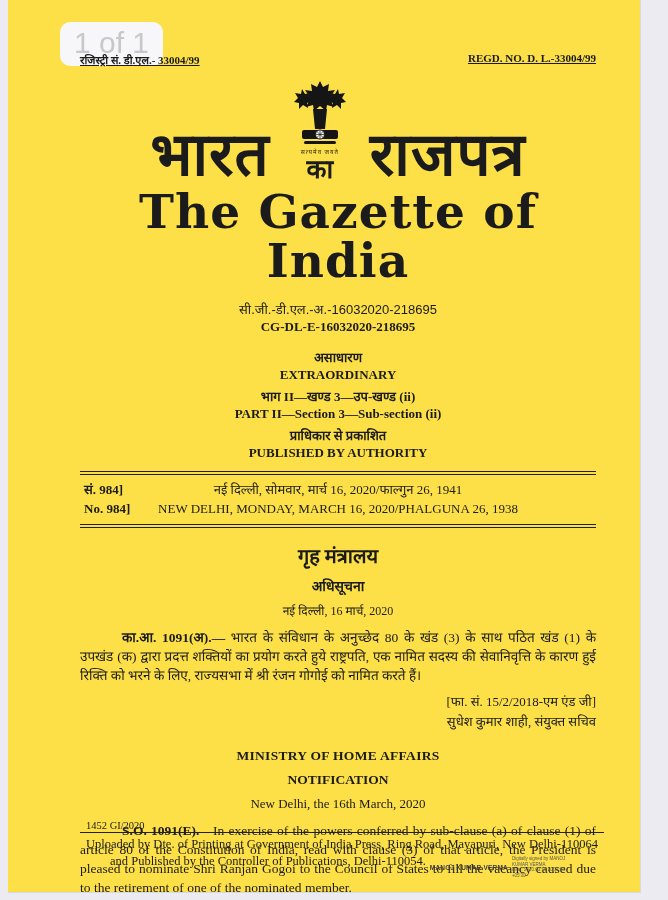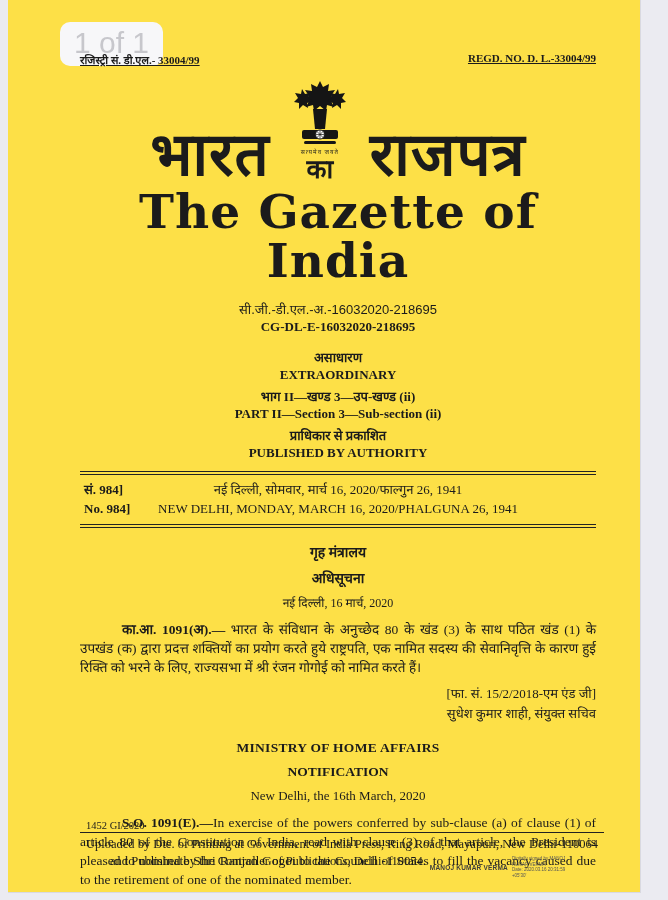--- a/index.html
+++ b/index.html
@@ -85,21 +85,21 @@
   .rule-double .r2 { border-top: 1px solid #222; margin-top: 2px; }
   .issue-body { position: relative; padding: 5px 0 6px 0; }
   .issue-left {
     position: absolute; left: 4px; top: 5px;
     font-size: 13px; font-weight: bold; line-height: 19px;
     white-space: pre-line;
   }
   .issue-center { text-align: center; font-size: 13px; font-weight: normal; line-height: 19px; }
   
   .center-block { text-align: center; }
-  .h-ministry { font-size: 14px; font-weight: bold; margin-top: 14px; }
+  .h-ministry { font-size: 20px; font-weight: bold; margin-top: 14px; }
   .h-heading  { font-size: 14px; font-weight: bold; margin-top: 7px; }
   .h-dateline { font-size: 12px; margin-top: 7px; }
   .para {
     margin-top: 9px;
     font-size: 13.5px;
     line-height: 19px;
     text-align: justify;
     text-indent: 42px;
   }
   .para .lead { font-weight: bold; }
@@ -193,21 +193,21 @@
     <div class="issue">
       <div class="rule-double">
           <div class="r1"></div>
           <div class="r2"></div>
         </div>
       <div class="issue-body">
         <div class="issue-left">सं.  984]
 No. 984]</div>
         <div class="issue-center">
           <div>नई दिल्ली,  सोमवार, मार्च 16, 2020/फाल्गुन 26, 1941</div>
-          <div>NEW DELHI, MONDAY,  MARCH 16, 2020/PHALGUNA 26, 1941</div>
+          <div>NEW DELHI, MONDAY,  MARCH 16, 2020/PHALGUNA 26, 1938</div>
         </div>
       </div>
       <div class="rule-double">
           <div class="r1"></div>
           <div class="r2"></div>
         </div>
     </div>
 
     <div class="center-block">
       <div class="h-ministry">गृह मंत्रालय</div>

